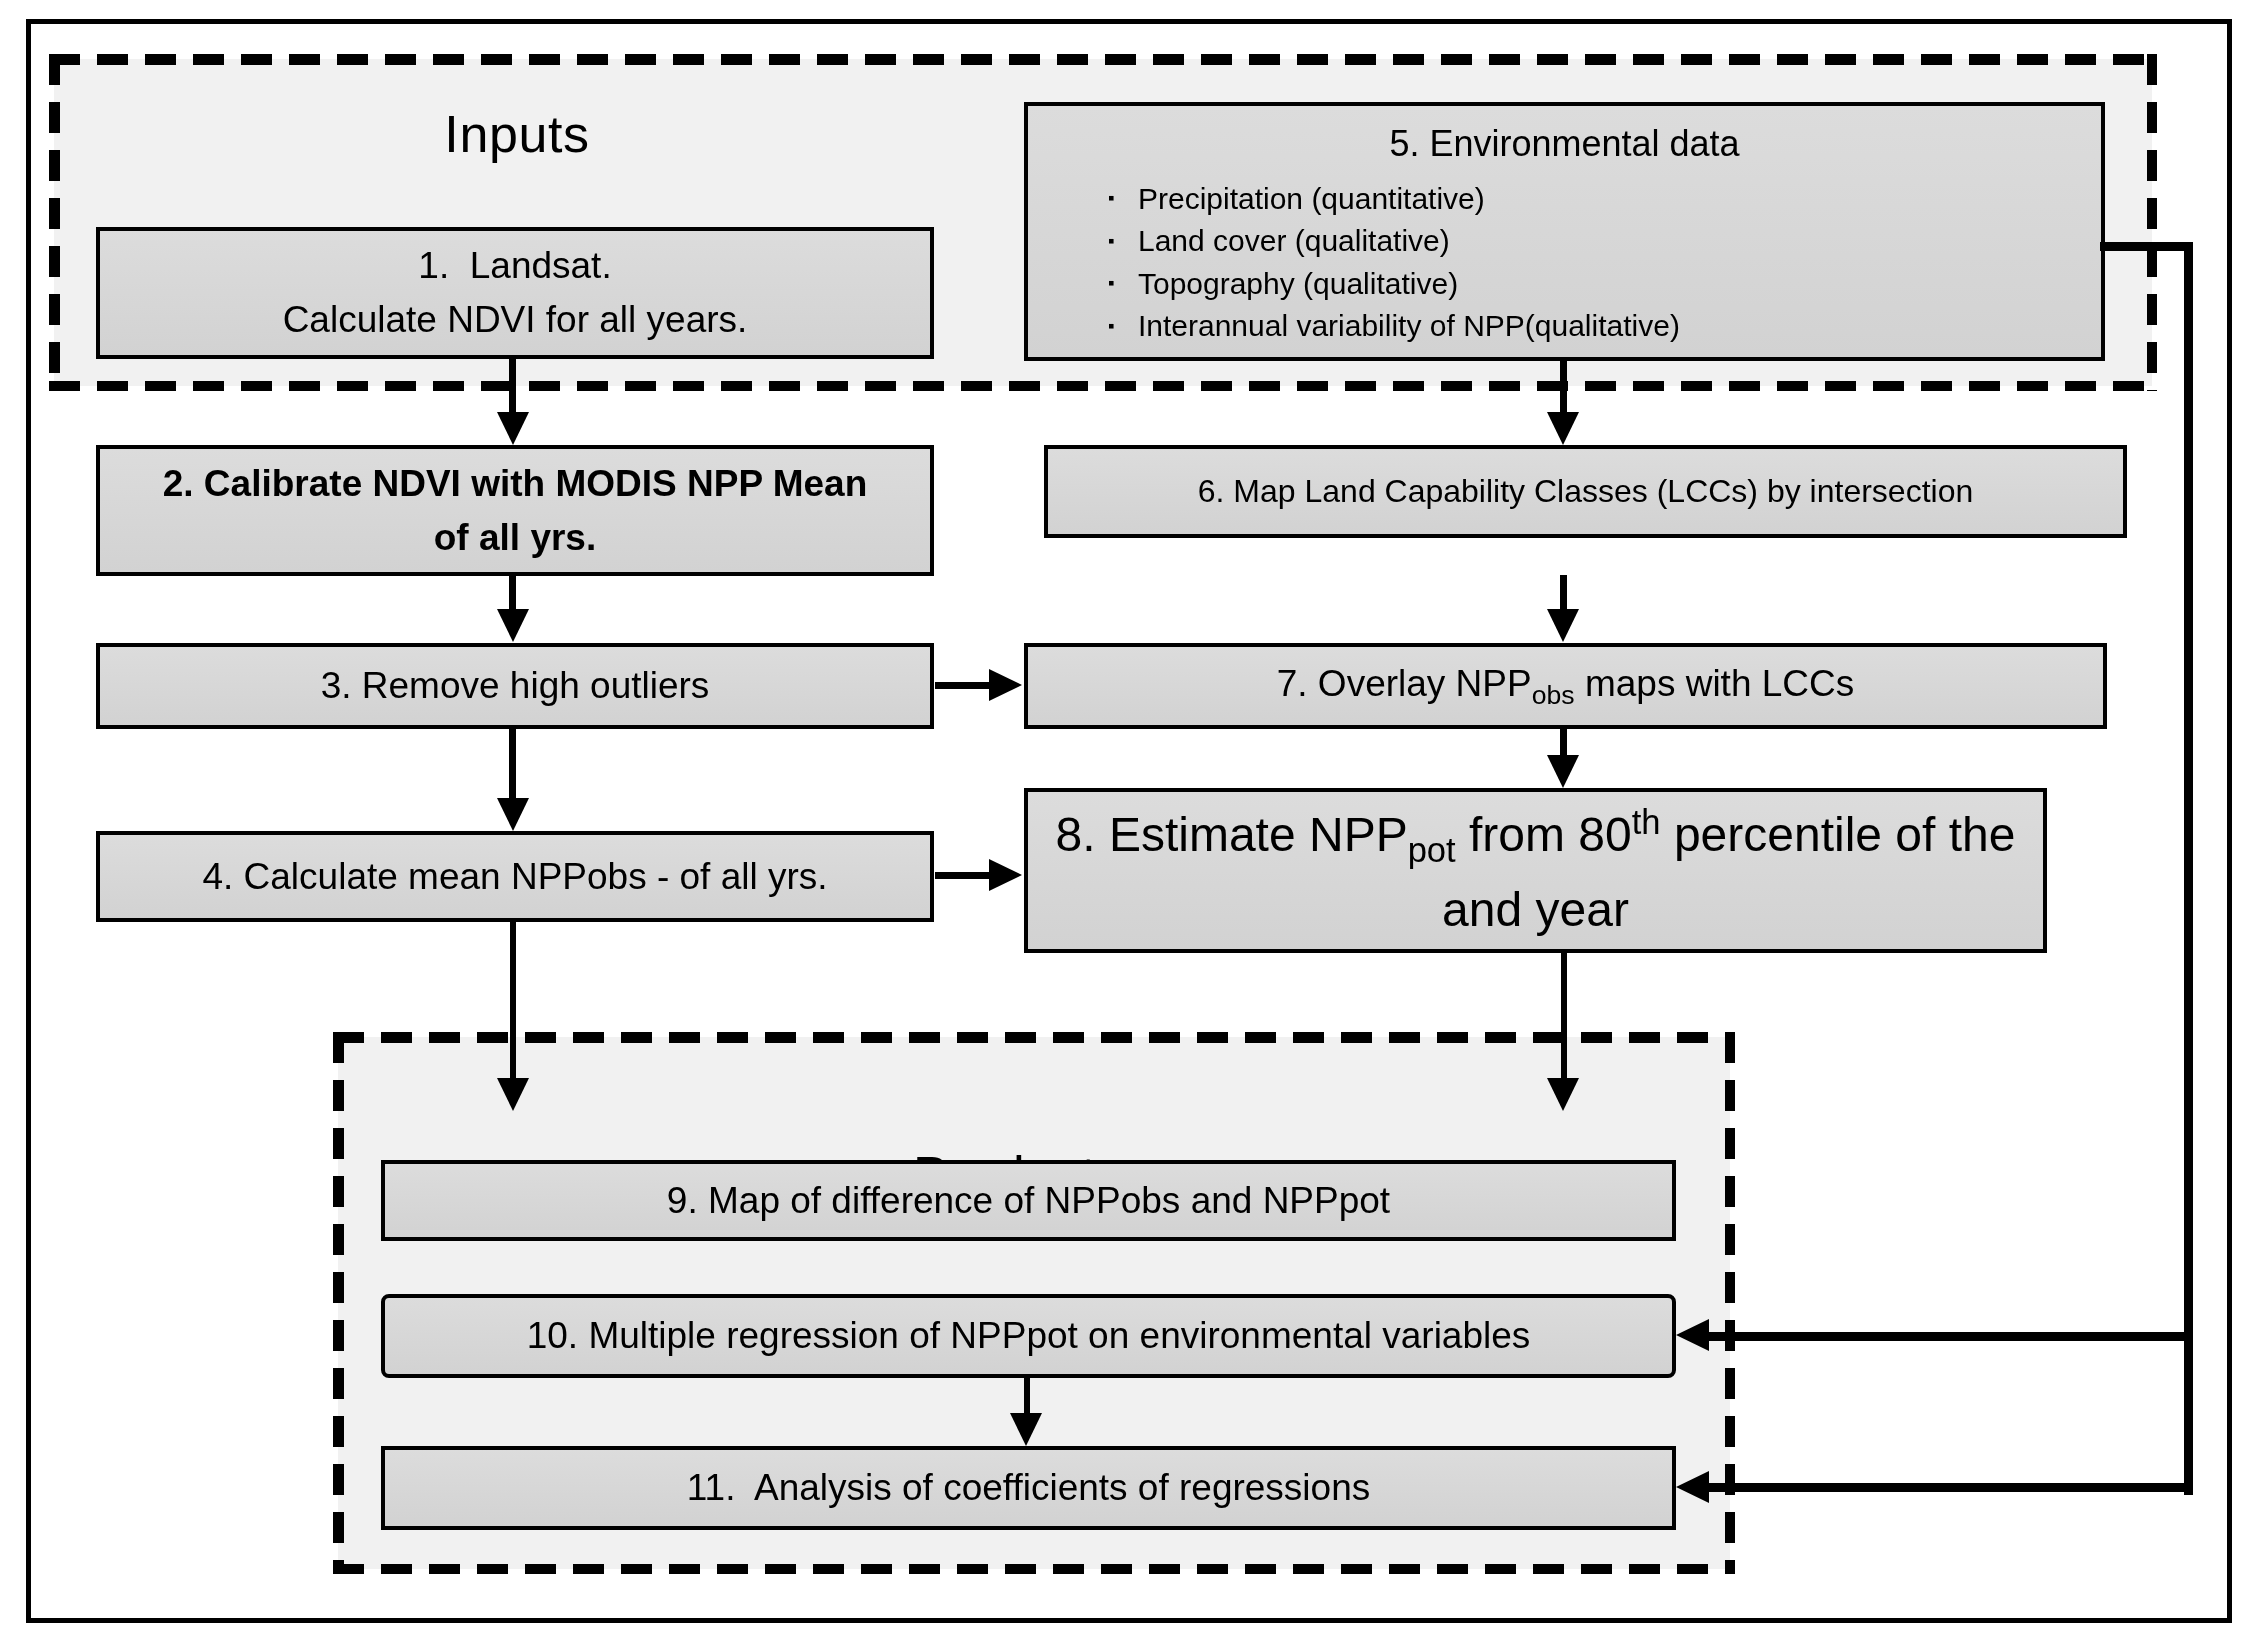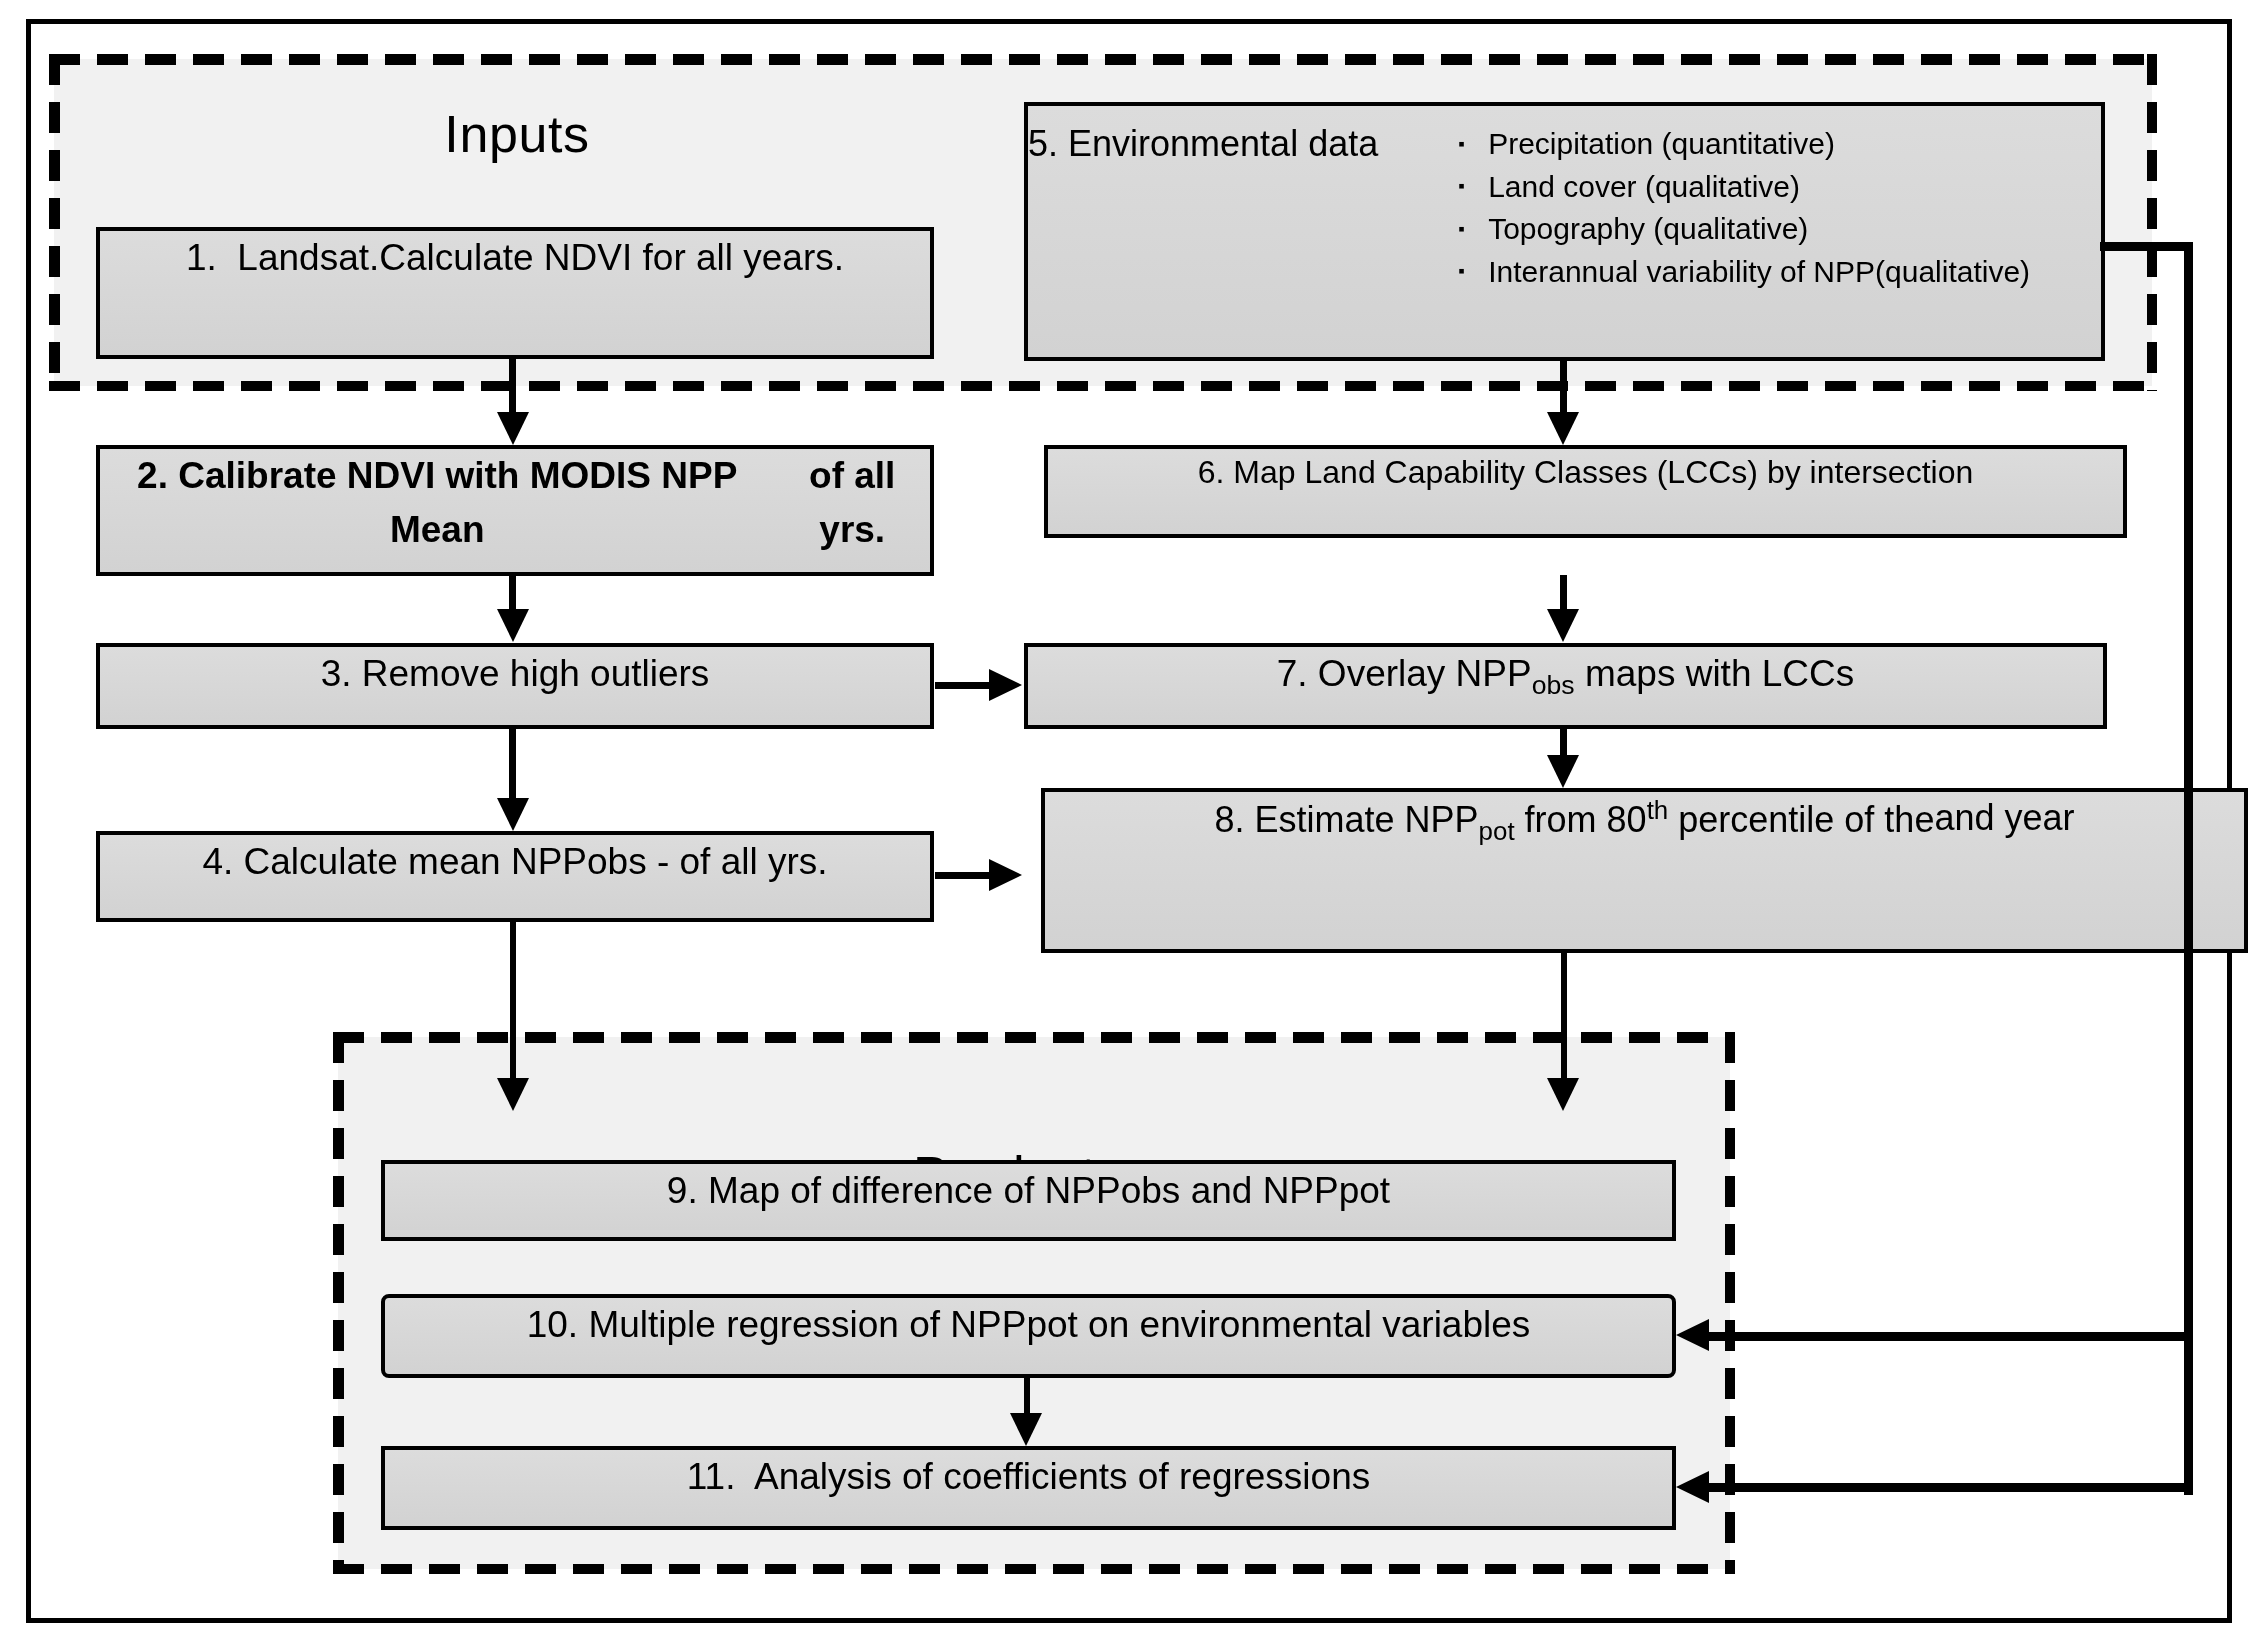--- a/index.html
+++ b/index.html
@@ -23,33 +23,33 @@
     background:repeating-linear-gradient(180deg,#000 0 31px,transparent 31px 48px);}
   .e-left{left:-5px;} .e-right{right:-5px;}
 
   .ptitle{position:absolute;font-size:52px;text-align:center;letter-spacing:0.6px;}
   #inputs-title{left:116px;top:104px;width:802px;}
   #products-title{left:648px;top:1113px;width:740px;margin-top:32px;}
 
   
   .fbox{position:absolute;background:linear-gradient(#dcdcdc,#d2d2d2);
     border:4.3px solid #000;box-sizing:border-box;
-    display:flex;flex-direction:row;justify-content:center;
+    display:flex;flex-direction:column;justify-content:center;
     text-align:center;}
   .fbox .line{white-space:pre-wrap;line-height:1.45;}
   sub{font-size:72%;} sup{font-size:72%;}
 
   #box1{left:96px;top:227px;width:838px;height:132px;font-size:37px;}
   #box2{left:96px;top:445px;width:838px;height:131px;font-size:37px;font-weight:bold;}
   #box3{left:96px;top:643px;width:838px;height:86px;font-size:37px;}
   #box4{left:96px;top:831px;width:838px;height:91px;font-size:37px;}
   #box5{left:1024px;top:102px;width:1081px;height:259px;justify-content:flex-start;padding-top:17.3px;}
   #box6{left:1044px;top:445px;width:1083px;height:93px;font-size:32px;}
   #box7{left:1024px;top:643px;width:1083px;height:86px;font-size:37px;}
-  #box8{left:1024px;top:788px;width:1207px;height:165px;font-size:36px;margin-left:17px;}
+  #box8{left:1024px;top:788px;width:1023px;height:165px;font-size:48px;}
   #box9{left:381px;top:1160px;width:1295px;height:81px;font-size:37px;}
   #box10{left:381px;top:1294px;width:1295px;height:84px;font-size:37px;border-radius:8px;}
   #box11{left:381px;top:1446px;width:1295px;height:84px;font-size:37px;}
 
   .b5title{font-size:36px;margin-bottom:12.3px;}
   .b5list{align-self:flex-start;margin-left:80px;text-align:left;}
   .bullet-row{display:flex;align-items:flex-start;gap:23.4px;font-size:30px;line-height:1.42;}
   .bullet-marker{font-size:18.5px;padding-top:7.4px;}
 
   

